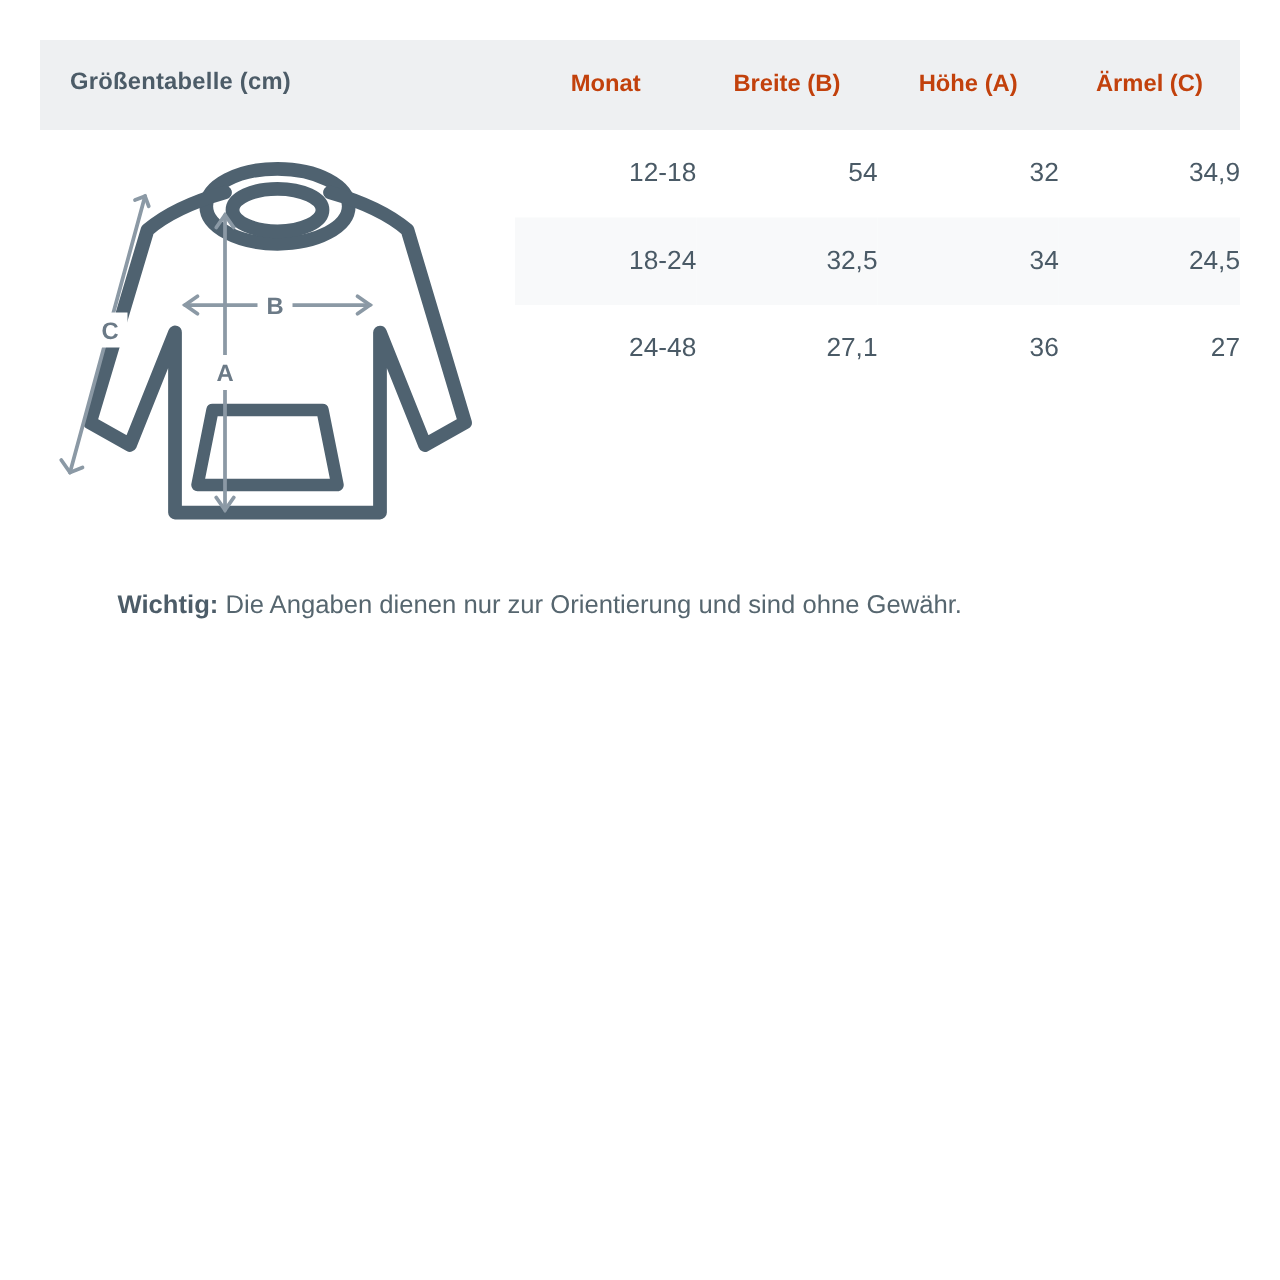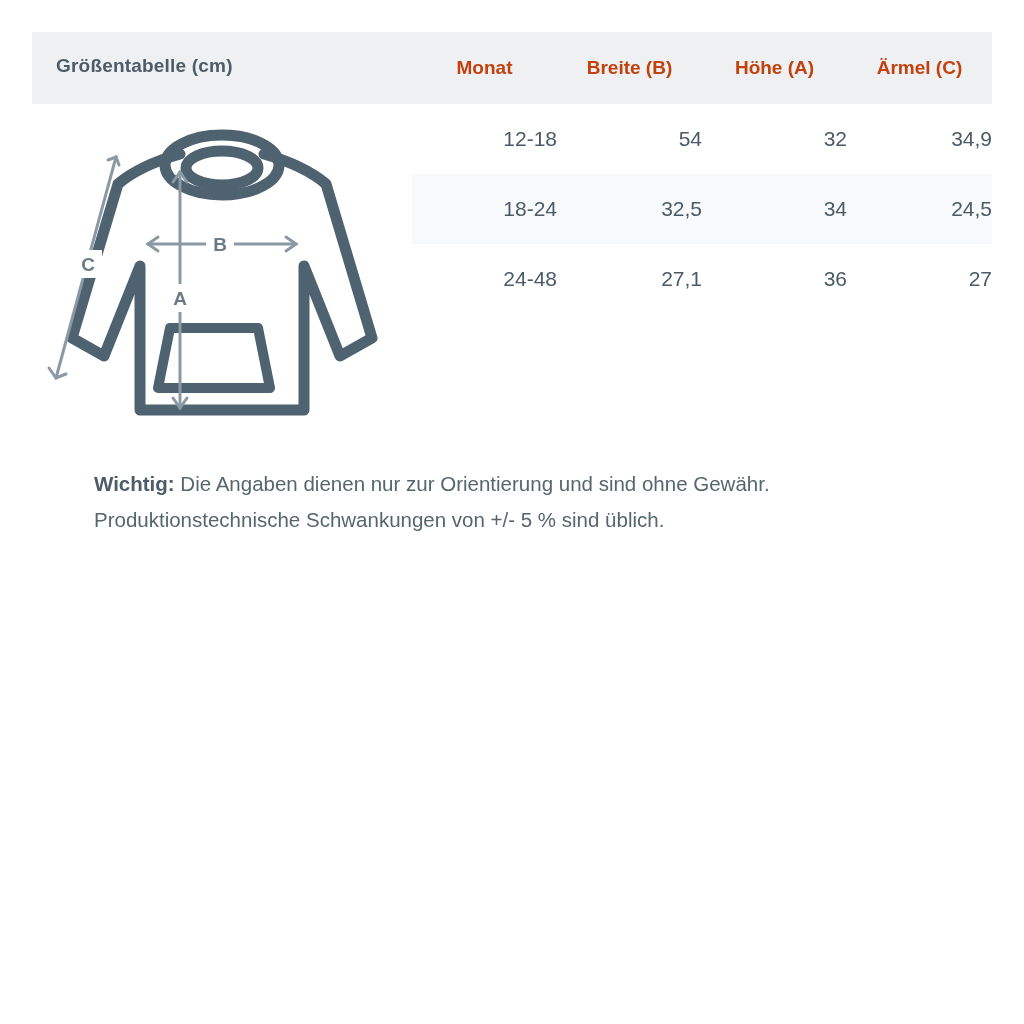--- a/index.html
+++ b/index.html
@@ -193,16 +193,15 @@
           <td>27,1</td>
           <td>36</td>
           <td>27</td>
         </tr>
       </tbody>
     </table>
   </div>
 
   <div class="note">
     <span style="font-weight:bold;color:#4c5c68;">Wichtig:</span><span> Die Angaben dienen nur zur Orientierung und sind ohne Gewähr.</span><br>
-    <span>Produktionstechnische Schwankungen von +/- 5 % sind üblich.</span>
   </div>
 
 </div>
 
 </body></html>

